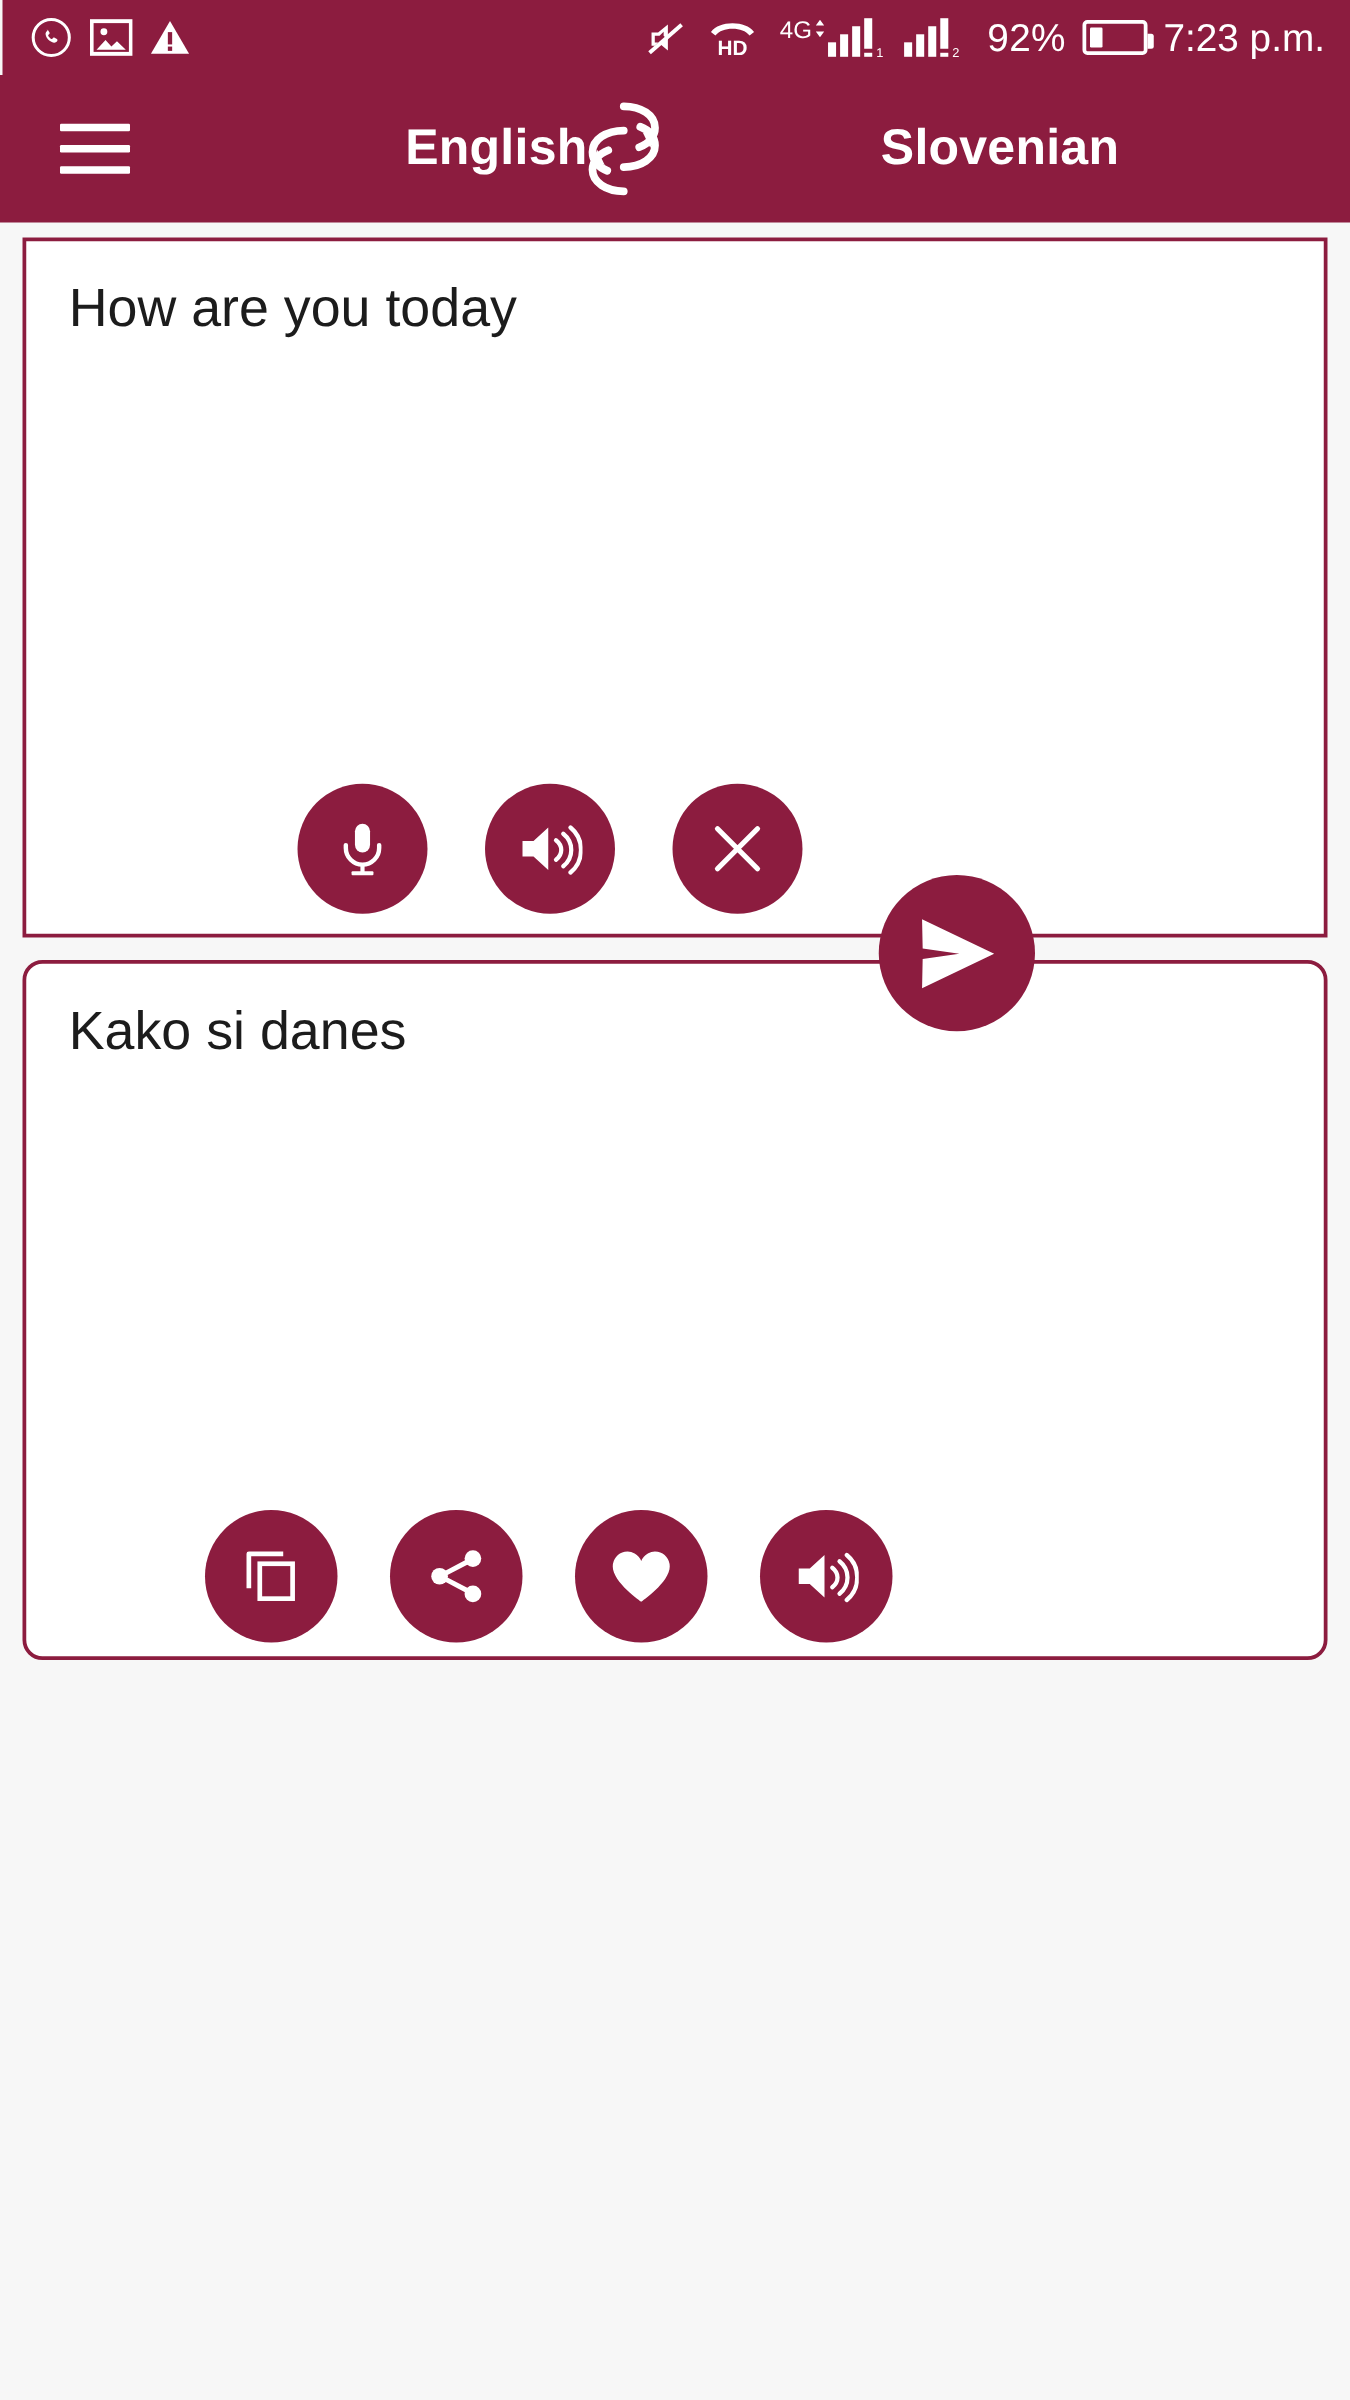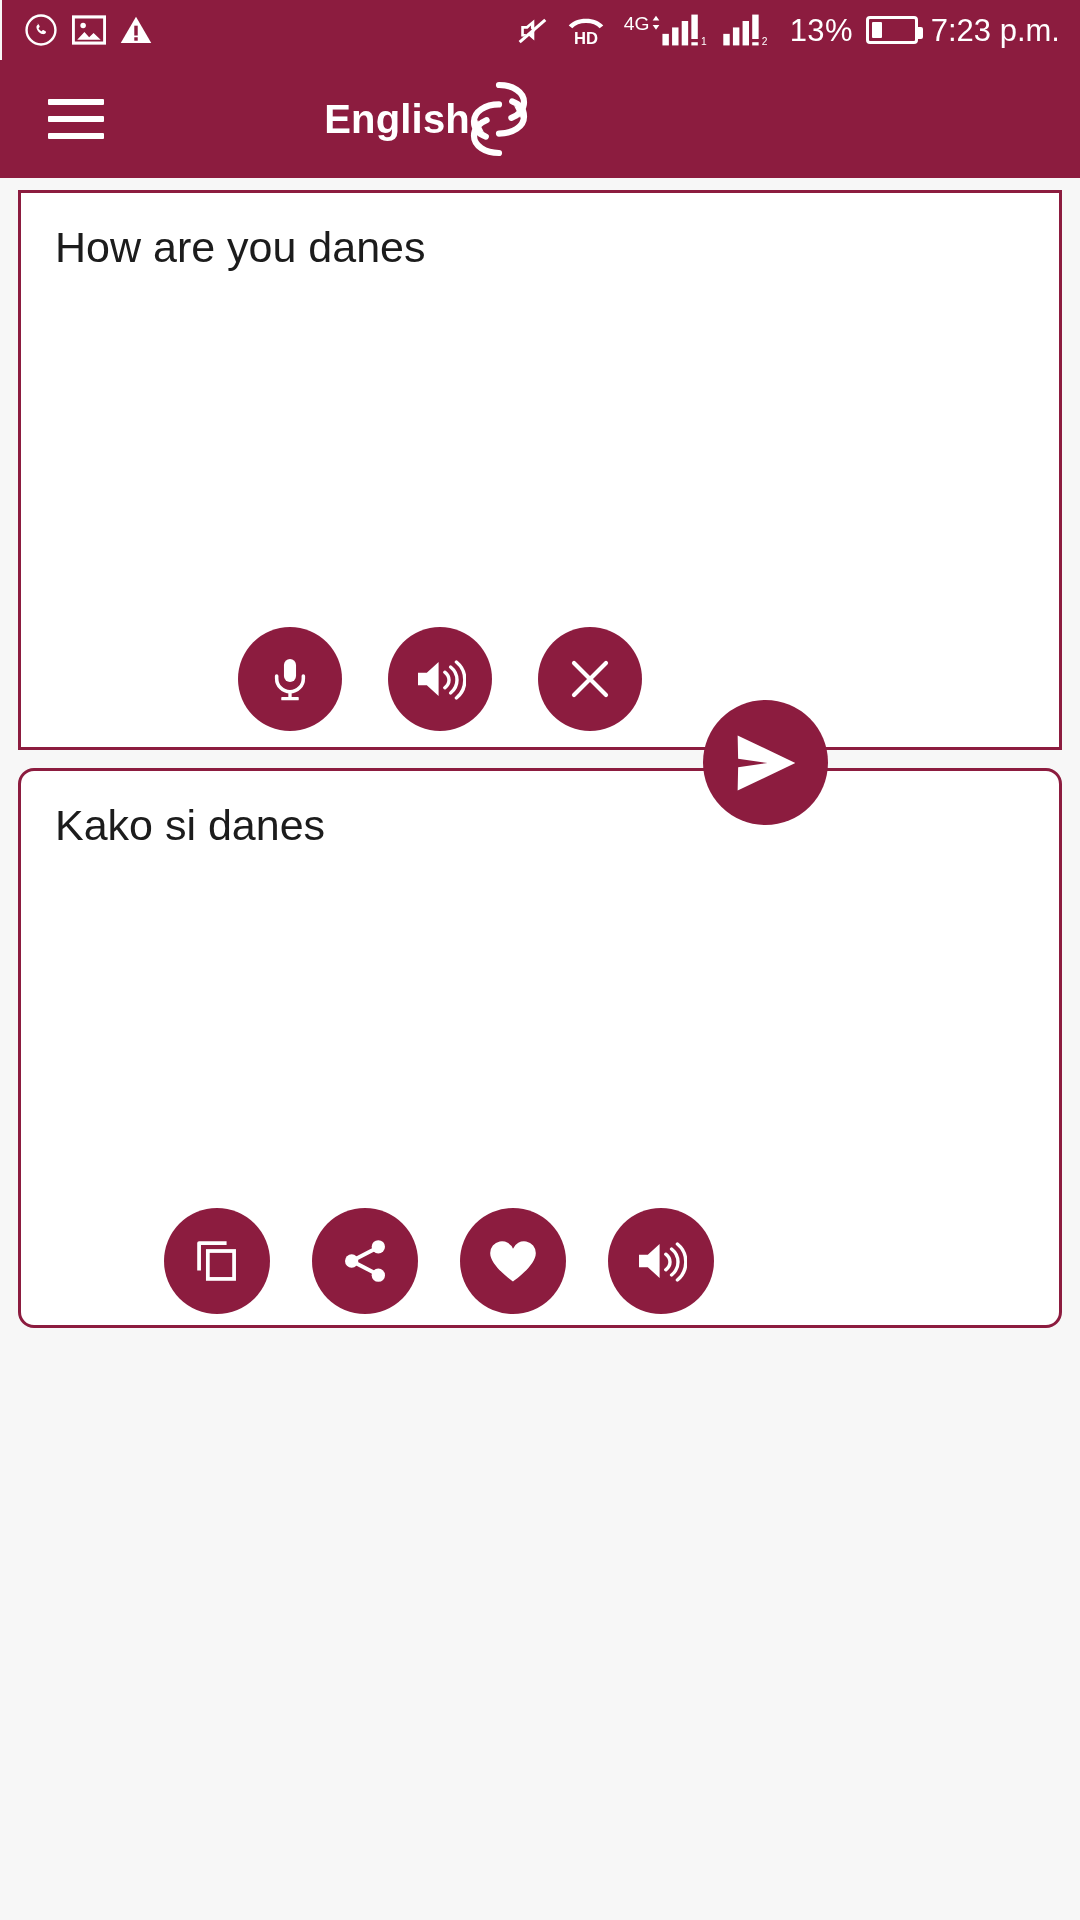--- a/index.html
+++ b/index.html
@@ -136,21 +136,21 @@
       <span class="sb-ico">
         <svg width="56" height="36" viewBox="0 0 42 28">
           <rect x="1" y="17" width="5" height="9" fill="#fff"></rect>
           <rect x="8.5" y="12" width="5" height="14" fill="#fff"></rect>
           <rect x="16" y="7" width="5" height="19" fill="#fff"></rect>
           <rect x="23.5" y="2" width="5" height="19" fill="#fff"></rect>
           <rect x="23.5" y="23.5" width="5" height="2.5" fill="#fff"></rect>
           <text x="31" y="26" font-family="Liberation Sans, sans-serif" font-size="8" fill="#fff">2</text>
         </svg>
       </span>
-      <span class="sb-text">13%</span>
+      <span class="sb-text">92%</span>
       <span class="battery">
         <span class="battery-fill" id="battery-fill" style="width: 10.12px;"></span>
       </span>
       <span class="sb-time">7:23 p.m.</span>
     </div>
   </div>
 
   <div class="appbar">
     <div class="hamburger">
       <i></i>
@@ -161,24 +161,25 @@
     <div class="swap">
       <svg width="88" height="88" viewBox="0 0 44 44">
         <path d="M22 5c7 0 12.5 3.6 12.5 8.6 0 3.4-2.5 6.3-6.3 7.8" fill="none" stroke="#fff" stroke-width="3.1" stroke-linecap="round"></path>
         <path d="M22 39c-7 0-12.5-3.6-12.5-8.6 0-3.4 2.5-6.3 6.3-7.8" fill="none" stroke="#fff" stroke-width="3.1" stroke-linecap="round"></path>
         <path d="M28.6 13.2c3.8 1.4 5.9 4.2 5.9 7.5 0 5-5.5 8.6-12.5 8.6" fill="none" stroke="#fff" stroke-width="3.1" stroke-linecap="round"></path>
         <path d="M15.4 30.8c-3.8-1.4-5.9-4.2-5.9-7.5 0-5 5.5-8.6 12.5-8.6" fill="none" stroke="#fff" stroke-width="3.1" stroke-linecap="round"></path>
         <path d="M29.6 15.5l5 1.3-2 4.8z" fill="#fff"></path>
         <path d="M14.4 28.5l-5-1.3 2-4.8z" fill="#fff"></path>
       </svg>
     </div>
+    <div class="lang lang-tgt">Slovenian</div>
   </div>
 
   <div class="card card-src">
-    <div class="card-text">How are you danes</div>
+    <div class="card-text">How are you today</div>
   </div>
 
   <div class="btn-row row-src">
     <div class="cbtn cbtn-src">
       <span>
         <svg width="50" height="50" viewBox="0 0 24 24">
           <rect x="9.1" y="2.4" width="5.8" height="11" rx="2.9" fill="#fff"></rect>
           <path d="M5.6 10.6v1.1a6.4 6.4 0 0 0 12.8 0v-1.1" fill="none" stroke="#fff" stroke-width="1.7" stroke-linecap="round"></path>
           <rect x="11.2" y="17.6" width="1.6" height="3.4" fill="#fff"></rect>
           <rect x="7.8" y="20.6" width="8.4" height="1.6" rx=".4" fill="#fff"></rect>

